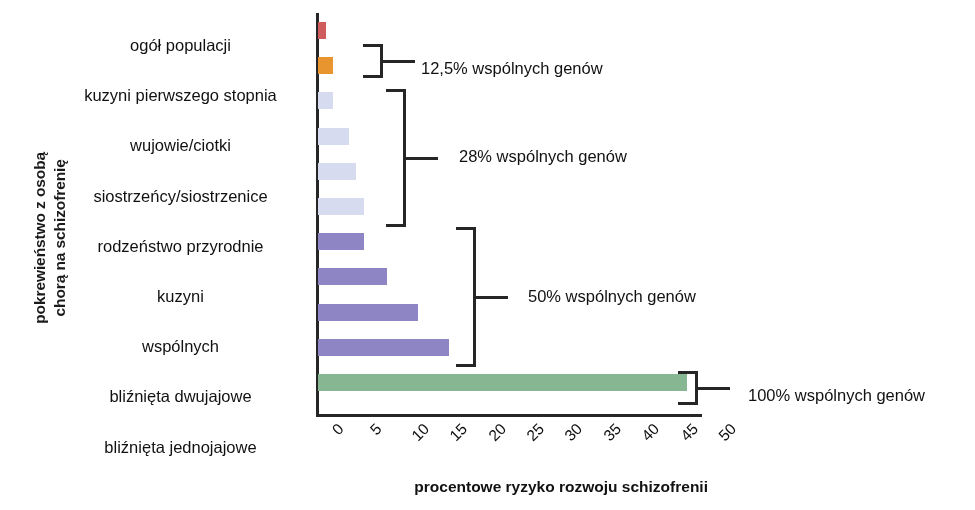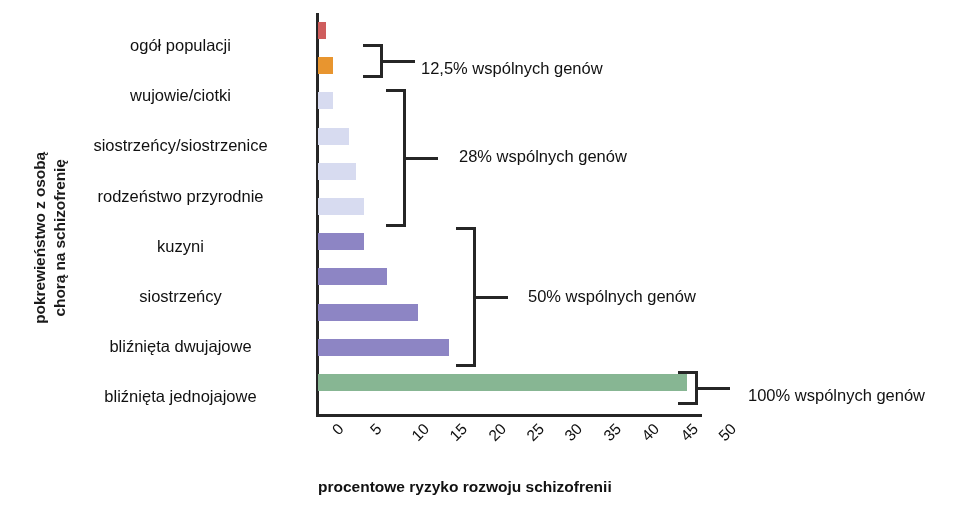--- a/index.html
+++ b/index.html
@@ -85,21 +85,21 @@
     font-size:15.5px;
     transform:rotate(-45deg);
     transform-origin:right top;
     white-space:nowrap;
     color:#111;
   }
   #xlabel{
     position:absolute;
     left:318px; top:478px;
     width:390px;
-    text-align:left;
+    text-align:right;
     font-size:15.5px;
     font-weight:bold;
     white-space:nowrap;
     color:#111;
   }
 
   
   .bracket{position:absolute;}
   .bk-v{position:absolute;width:3px;background:#262626;}
   .bk-h{position:absolute;height:3px;background:#262626;}
@@ -115,25 +115,26 @@
 
 <div id="figure">
 
   <div id="ylabel">
     <div>pokrewieństwo z osobą</div>
     <div>chorą na schizofrenię</div>
   </div>
 
   <div id="ycats">
     <div class="ycat">ogół populacji</div>
+    <div class="ycat">kuzyni pierwszego stopnia</div>
     <div class="ycat">wujowie/ciotki</div>
     <div class="ycat">siostrzeńcy/siostrzenice</div>
     <div class="ycat">rodzeństwo przyrodnie</div>
     <div class="ycat">kuzyni</div>
-    <div class="ycat">siostrzeńcy</div>
+    <div class="ycat">wspólnych</div>
     <div class="ycat">bliźnięta dwujajowe</div>
     <div class="ycat">bliźnięta jednojajowe</div>
   </div>
 
   <div id="plot">
     <div id="spine-left"></div>
     <div id="spine-bottom"></div>
 
     <div class="bar-row">
         <div class="bar" style="width: 7.68px; background: rgb(207, 93, 93);"></div>

